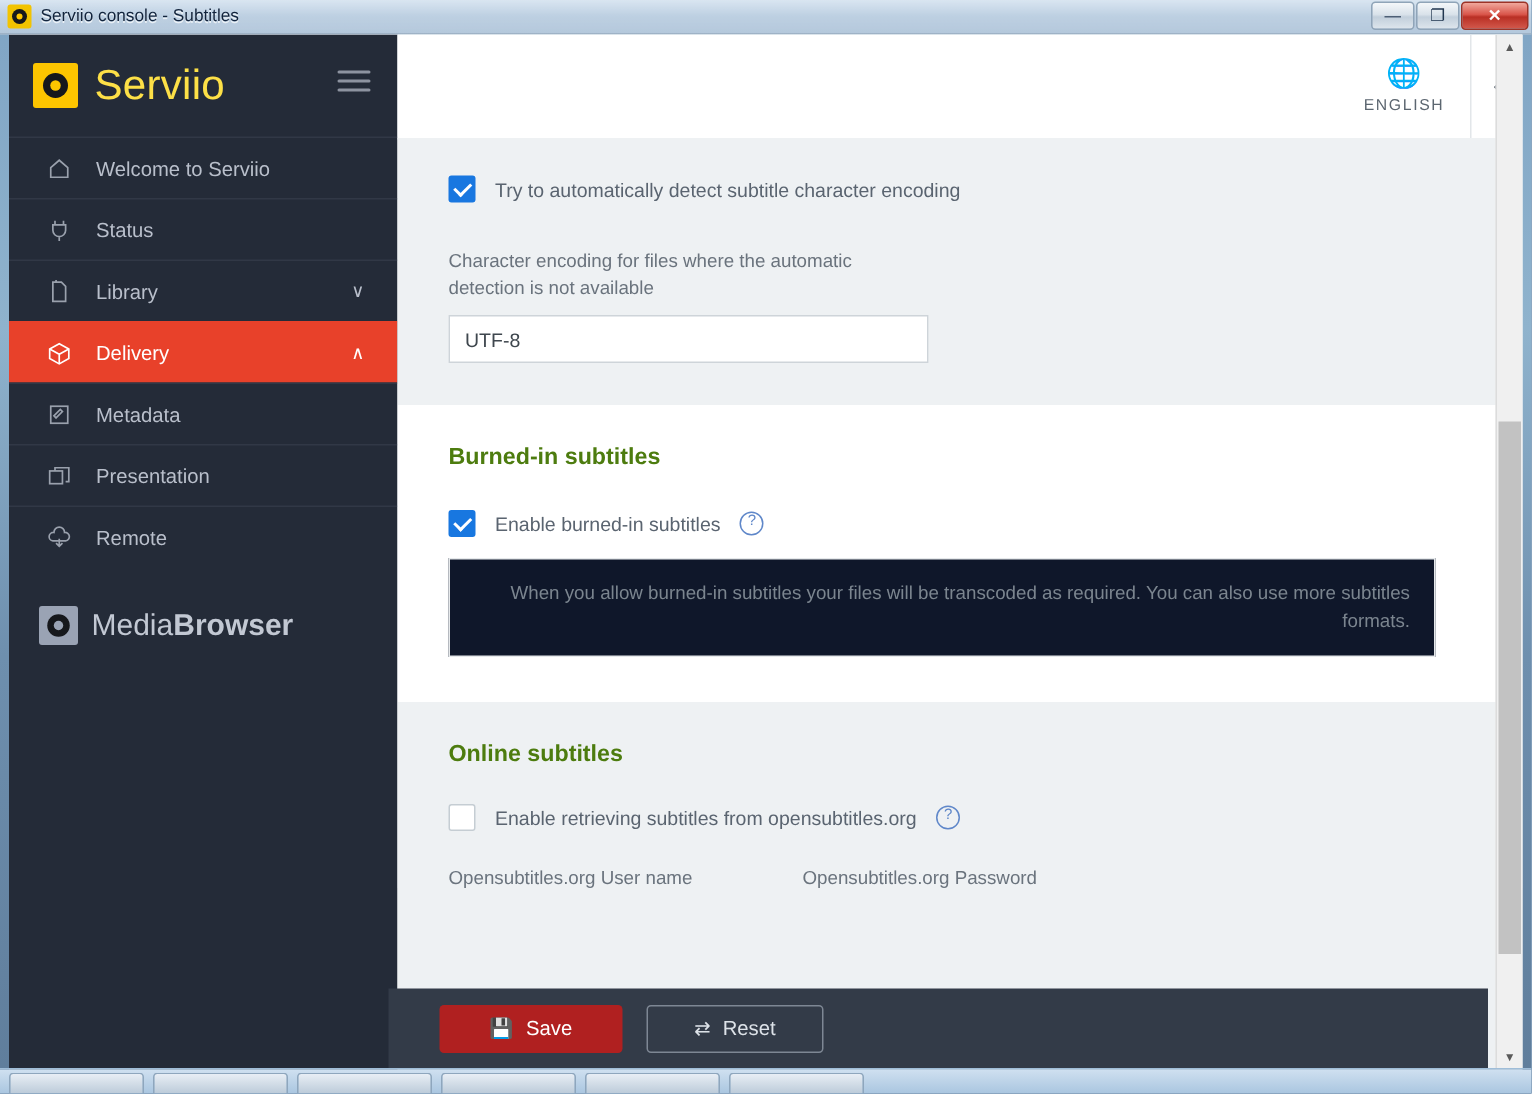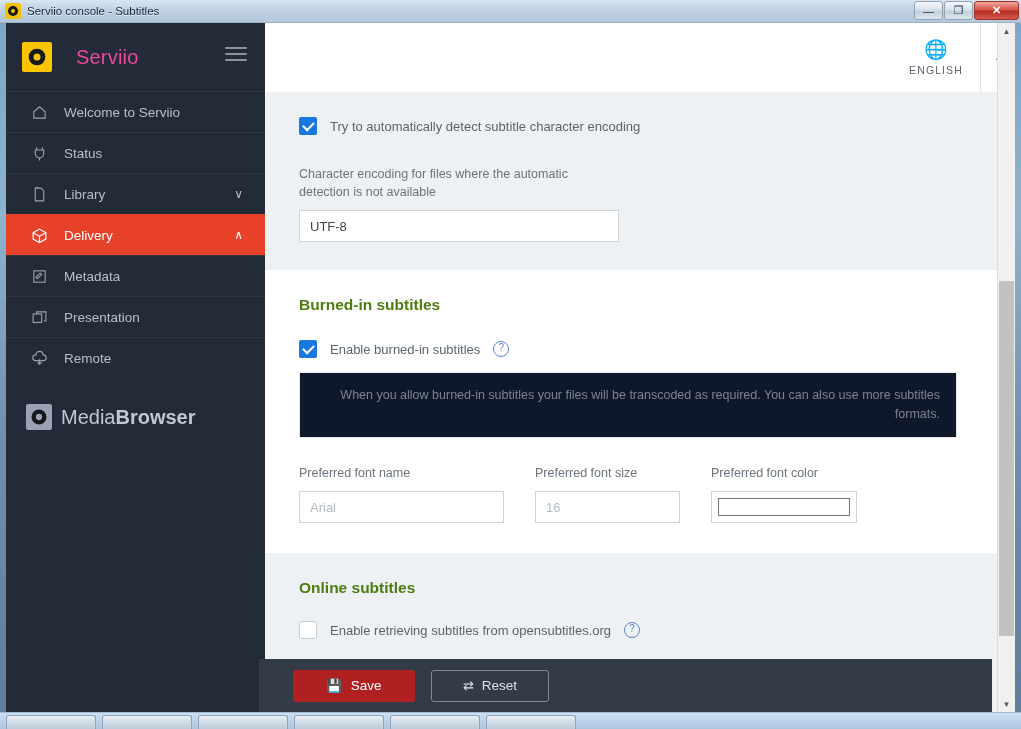--- a/index.html
+++ b/index.html
@@ -64,21 +64,21 @@
   }
   .brand {
     height: 68px; display: flex; align-items: center; padding: 0 0 0 16px;
     position: relative;
   }
   .brand-logo {
     width: 30px; height: 30px; background: #fdc500; border-radius: 2px;
     display: flex; align-items: center; justify-content: center; flex: none;
   }
   .brand-name {
-    color: #ec4899; font-size: 20px; margin-left: 24px; letter-spacing: .2px;
+    color: #fde047; font-size: 28px; margin-left: 11px; letter-spacing: .2px;
   }
   .hamburger {
     position: absolute; right: 18px; top: 24px;
     width: 22px; cursor: pointer;
   }
   .hamburger span {
     display: block; height: 2px; background: #8d93a0; margin-bottom: 4px; border-radius: 1px;
   }
   .nav { }
   .nav-item {
@@ -391,36 +391,20 @@
 
         <div class="section white">
           <div class="section-inner" style="padding-top:26px;padding-bottom:30px;">
             <div class="section-title">Burned-in subtitles</div>
             <div class="cbrow">
               <div class="checkbox on"></div>
               <div class="cb-label">Enable burned-in subtitles</div>
               <div class="help">?</div>
             </div>
             <div class="note" style="width:658px;">When you allow burned-in subtitles your files will be transcoded as required. You can also use more subtitles formats.</div>
-            <div class="field-row">
-              <div class="fcol">
-                <div class="field-label">Preferred font name</div>
-                <input class="txt" style="width: 205px;" placeholder="Arial">
-              </div>
-              <div class="fcol">
-                <div class="field-label">Preferred font size</div>
-                <input class="txt" style="width: 145px;" placeholder="16">
-              </div>
-              <div class="fcol" style="margin-right:0;">
-                <div class="field-label">Preferred font color</div>
-                <div class="colorbox">
-                  <div class="swatch"></div>
-                </div>
-              </div>
-            </div>
           </div>
         </div>
 
         <div class="section gray">
           <div class="section-inner" style="padding-top:26px;padding-bottom:0;">
             <div class="section-title" style="margin-bottom:24px;">Online subtitles</div>
             <div class="cbrow">
               <div class="checkbox off"></div>
               <div class="cb-label">Enable retrieving subtitles from opensubtitles.org</div>
               <div class="help">?</div>

